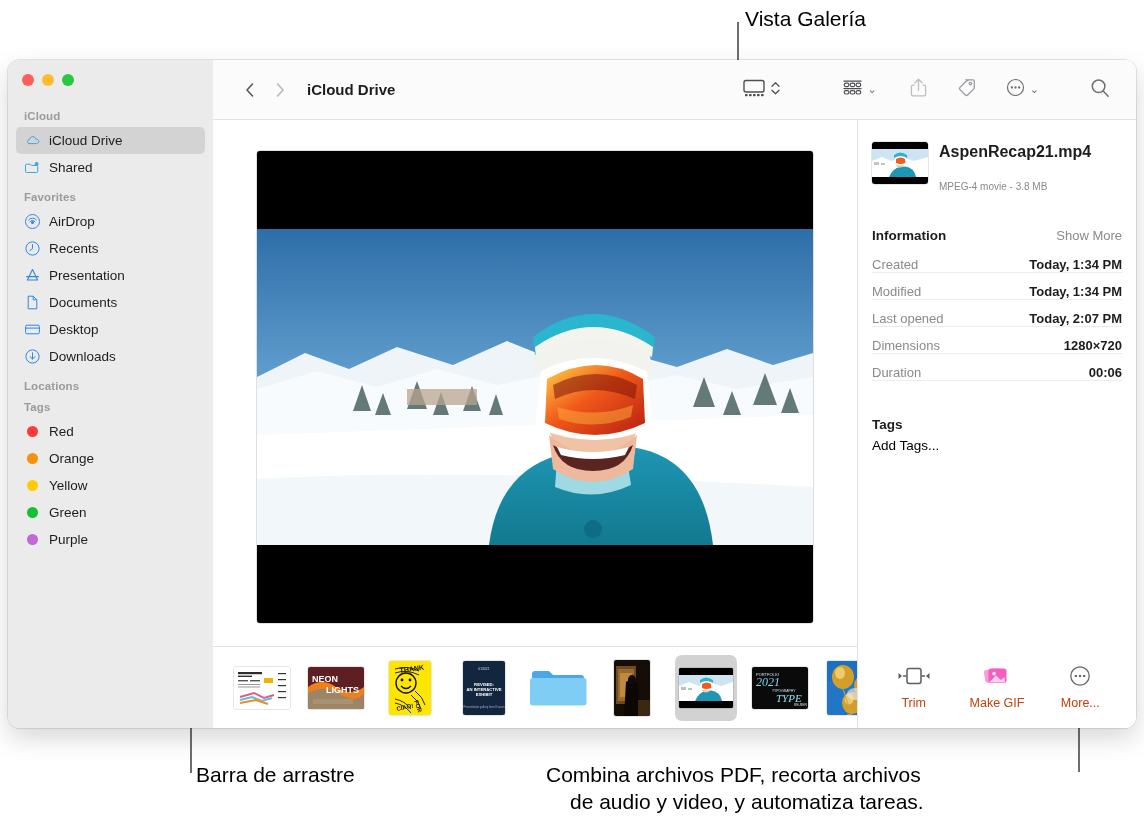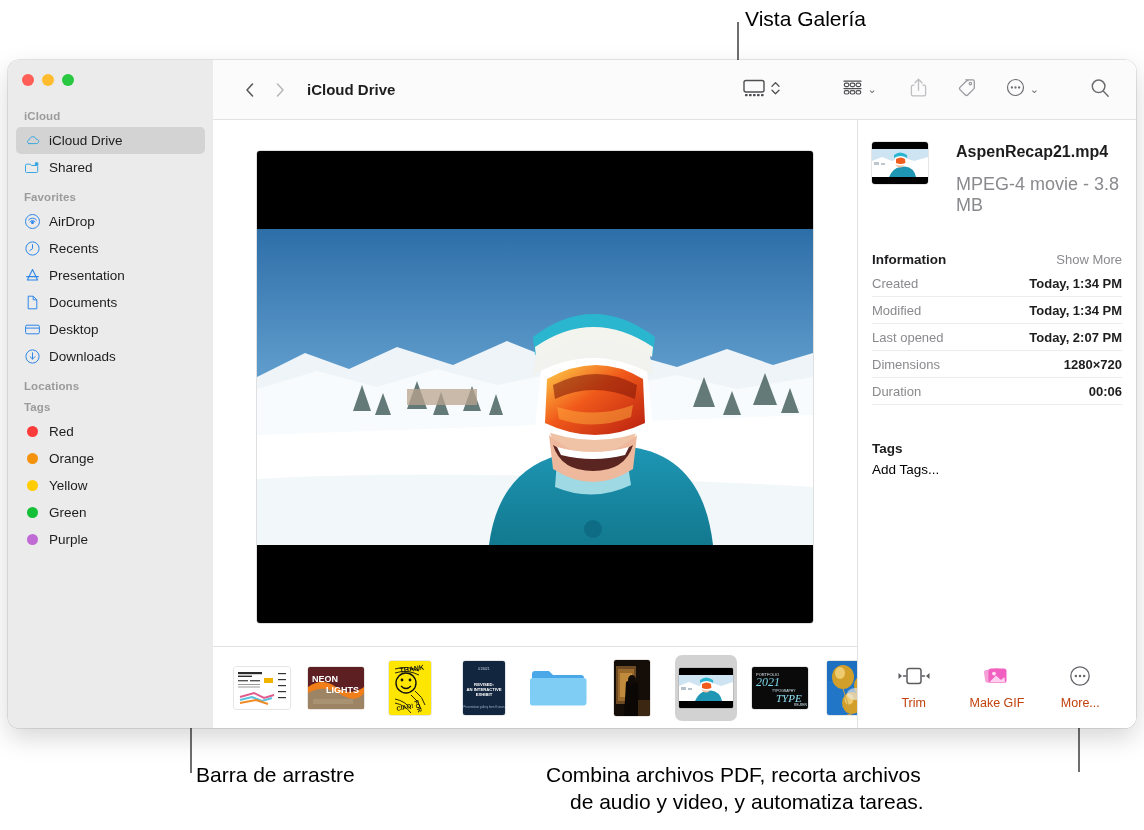--- a/index.html
+++ b/index.html
@@ -177,42 +177,42 @@
 
   
   #inspector {
     width: 278px;
     flex: 0 0 278px;
     background: #ffffff;
     display: flex;
     flex-direction: column;
     padding: 22px 14px 0 14px;
   }
-  #file-head { display: flex; gap: 28px; align-items: flex-start; }
+  #file-head { display: flex; gap: 11px; align-items: flex-start; }
   #file-thumb {
     width: 56px; height: 42px;
     background: #000;
     border-radius: 3px;
     overflow: hidden;
     position: relative;
     flex: 0 0 56px;
     box-shadow: 0 0 0 0.5px rgba(0,0,0,0.2);
   }
   #file-thumb .photo { top: 7px; height: 28px; }
   #file-name { font-size: 16px; font-weight: bold; color: #1d1d1f; line-height: 20px; }
-  #file-meta { font-size: 18px; color: #8a8a8e; margin-top: 12px; }
+  #file-meta { font-size: 10px; color: #8a8a8e; margin-top: 19px; }
 
   .sec-head {
     display: flex; justify-content: space-between; align-items: baseline;
     margin-top: 36px; margin-bottom: 3px;
   }
   .sec-title { font-size: 13.5px; font-weight: bold; color: #1d1d1f; }
   .sec-action { font-size: 13px; color: #8a8a8e; }
   .info-row {
-    display: flex; justify-content: space-between; align-items: center;
+    display: flex; justify-content: space-between; align-items: flex-end;
     height: 27px;
     border-bottom: 1px solid #ececec;
     font-size: 13px;
   }
   .info-row:last-child { border-bottom: none; }
   .info-k { color: #8a8a8e; }
   .info-v { color: #1d1d1f; font-weight: bold; }
   .tags-add { font-size: 13.5px; color: #000000; margin-top: 3px; }
 
   #qa-bar {

